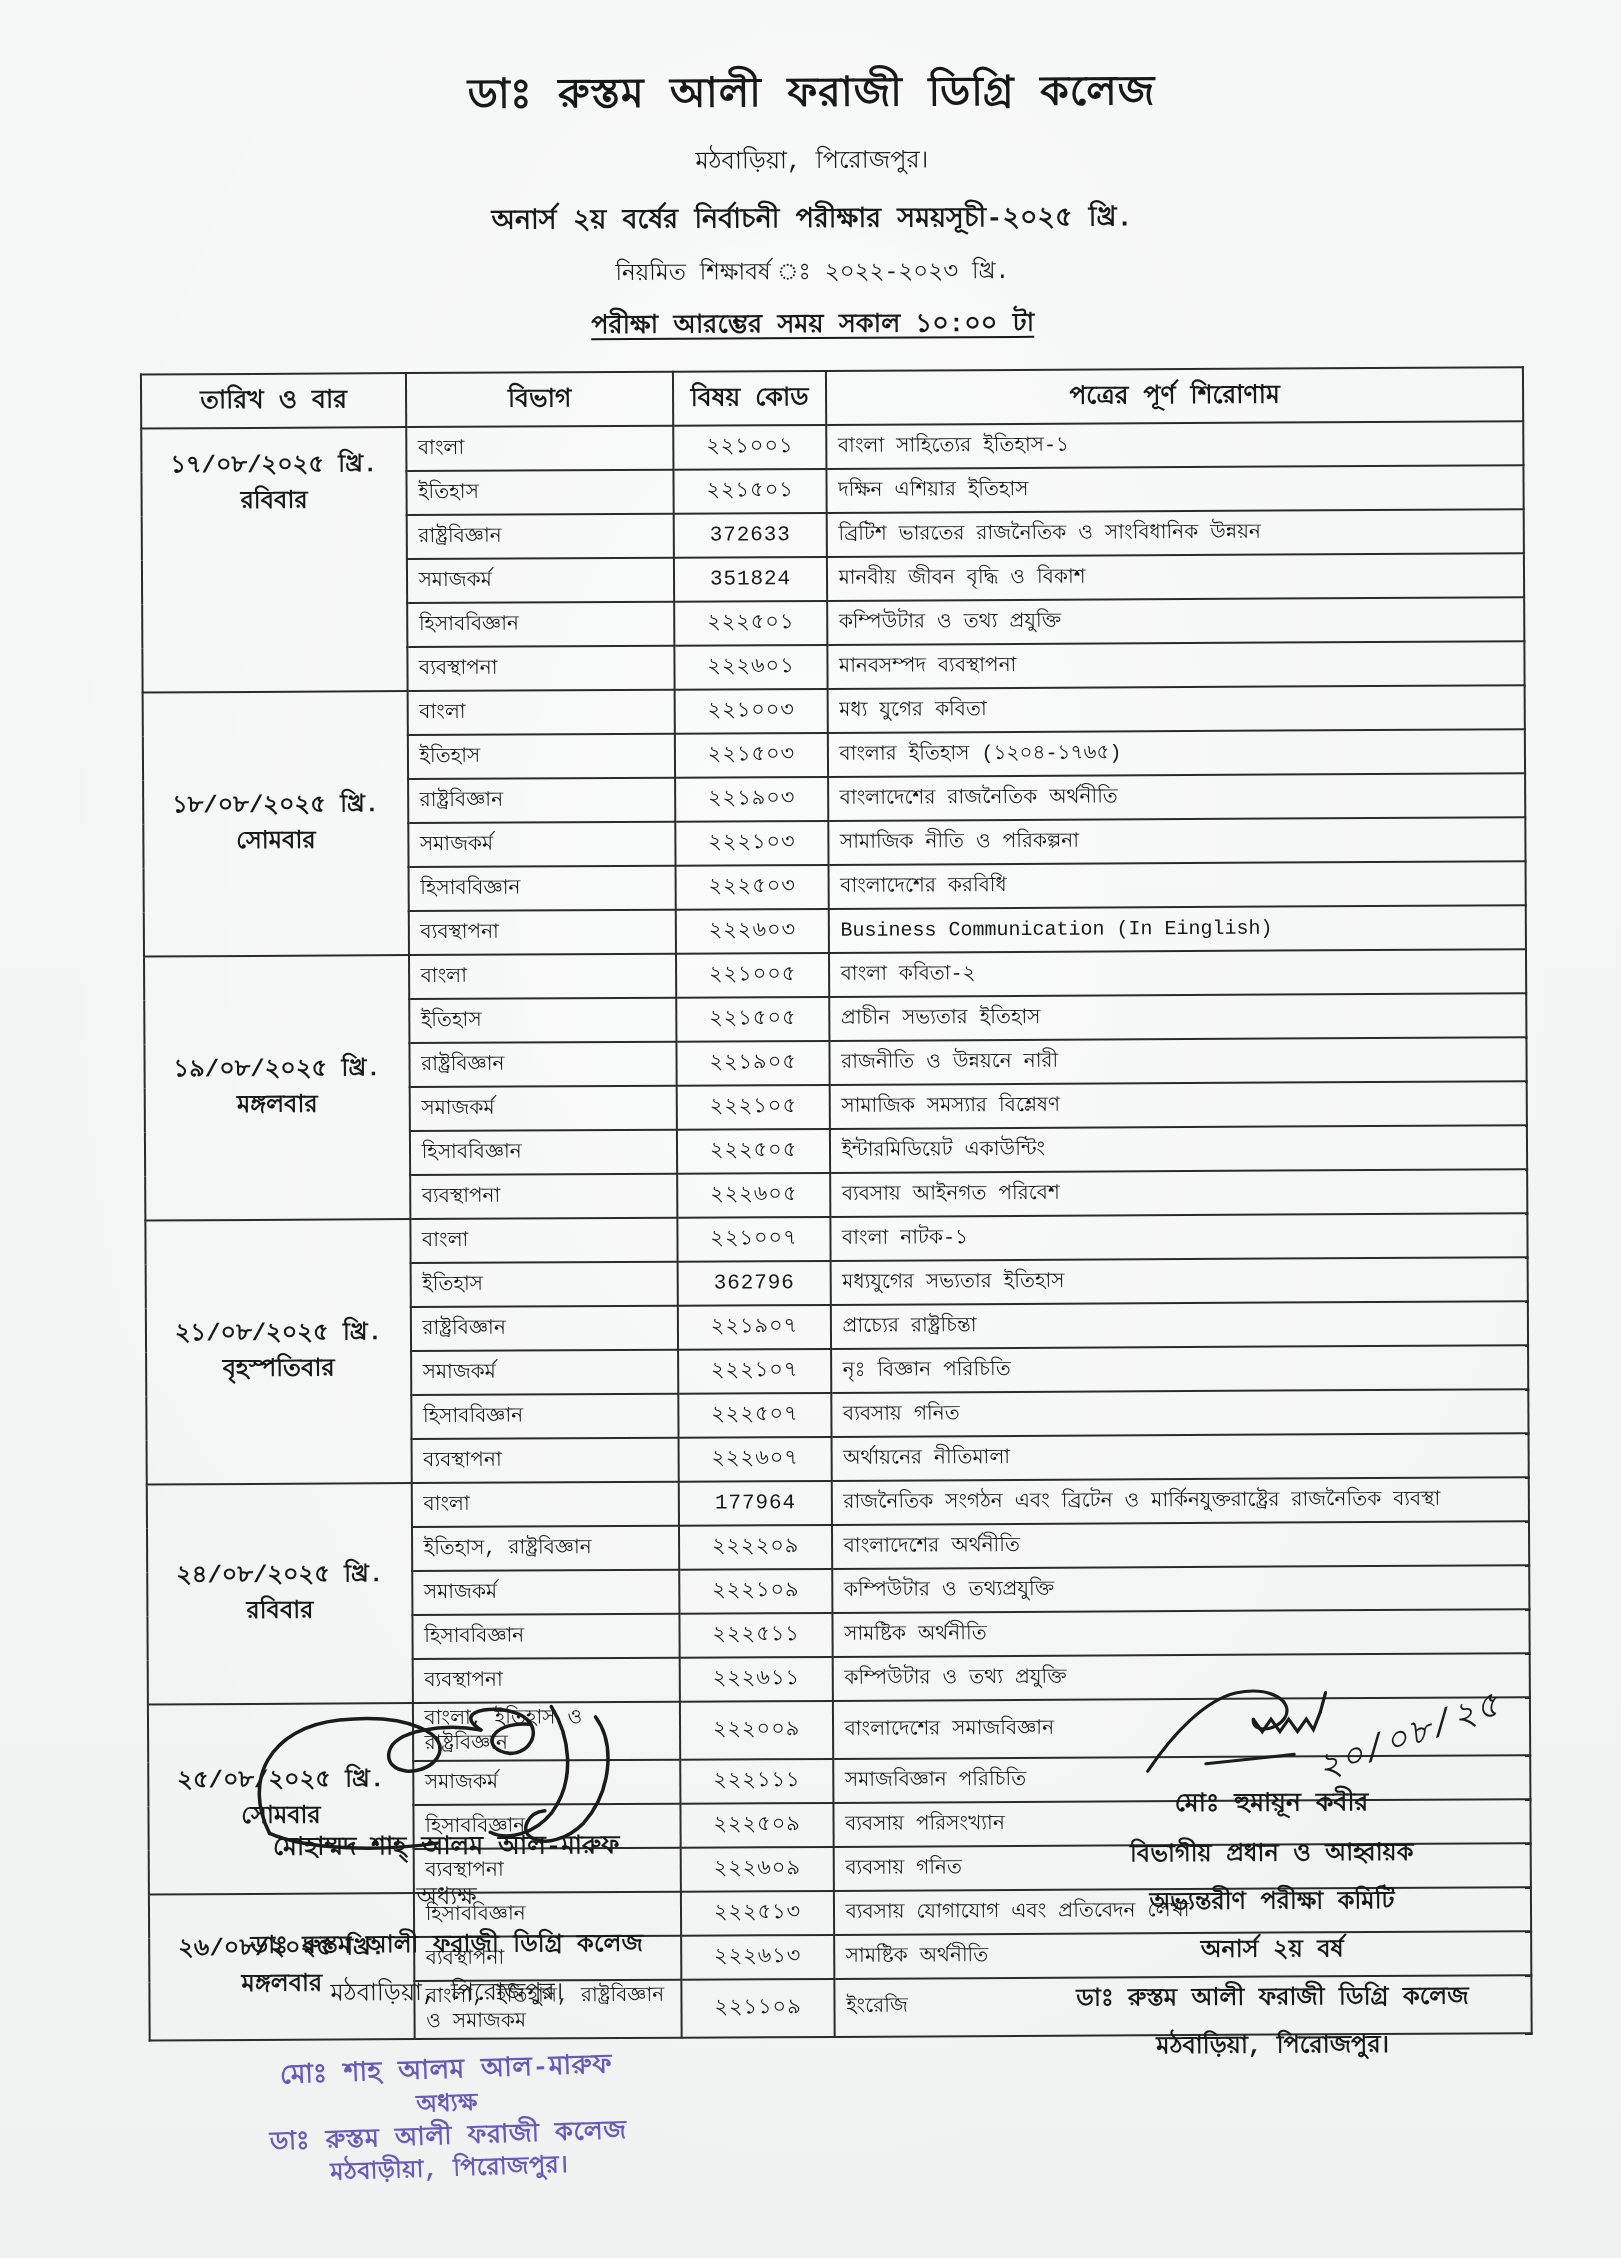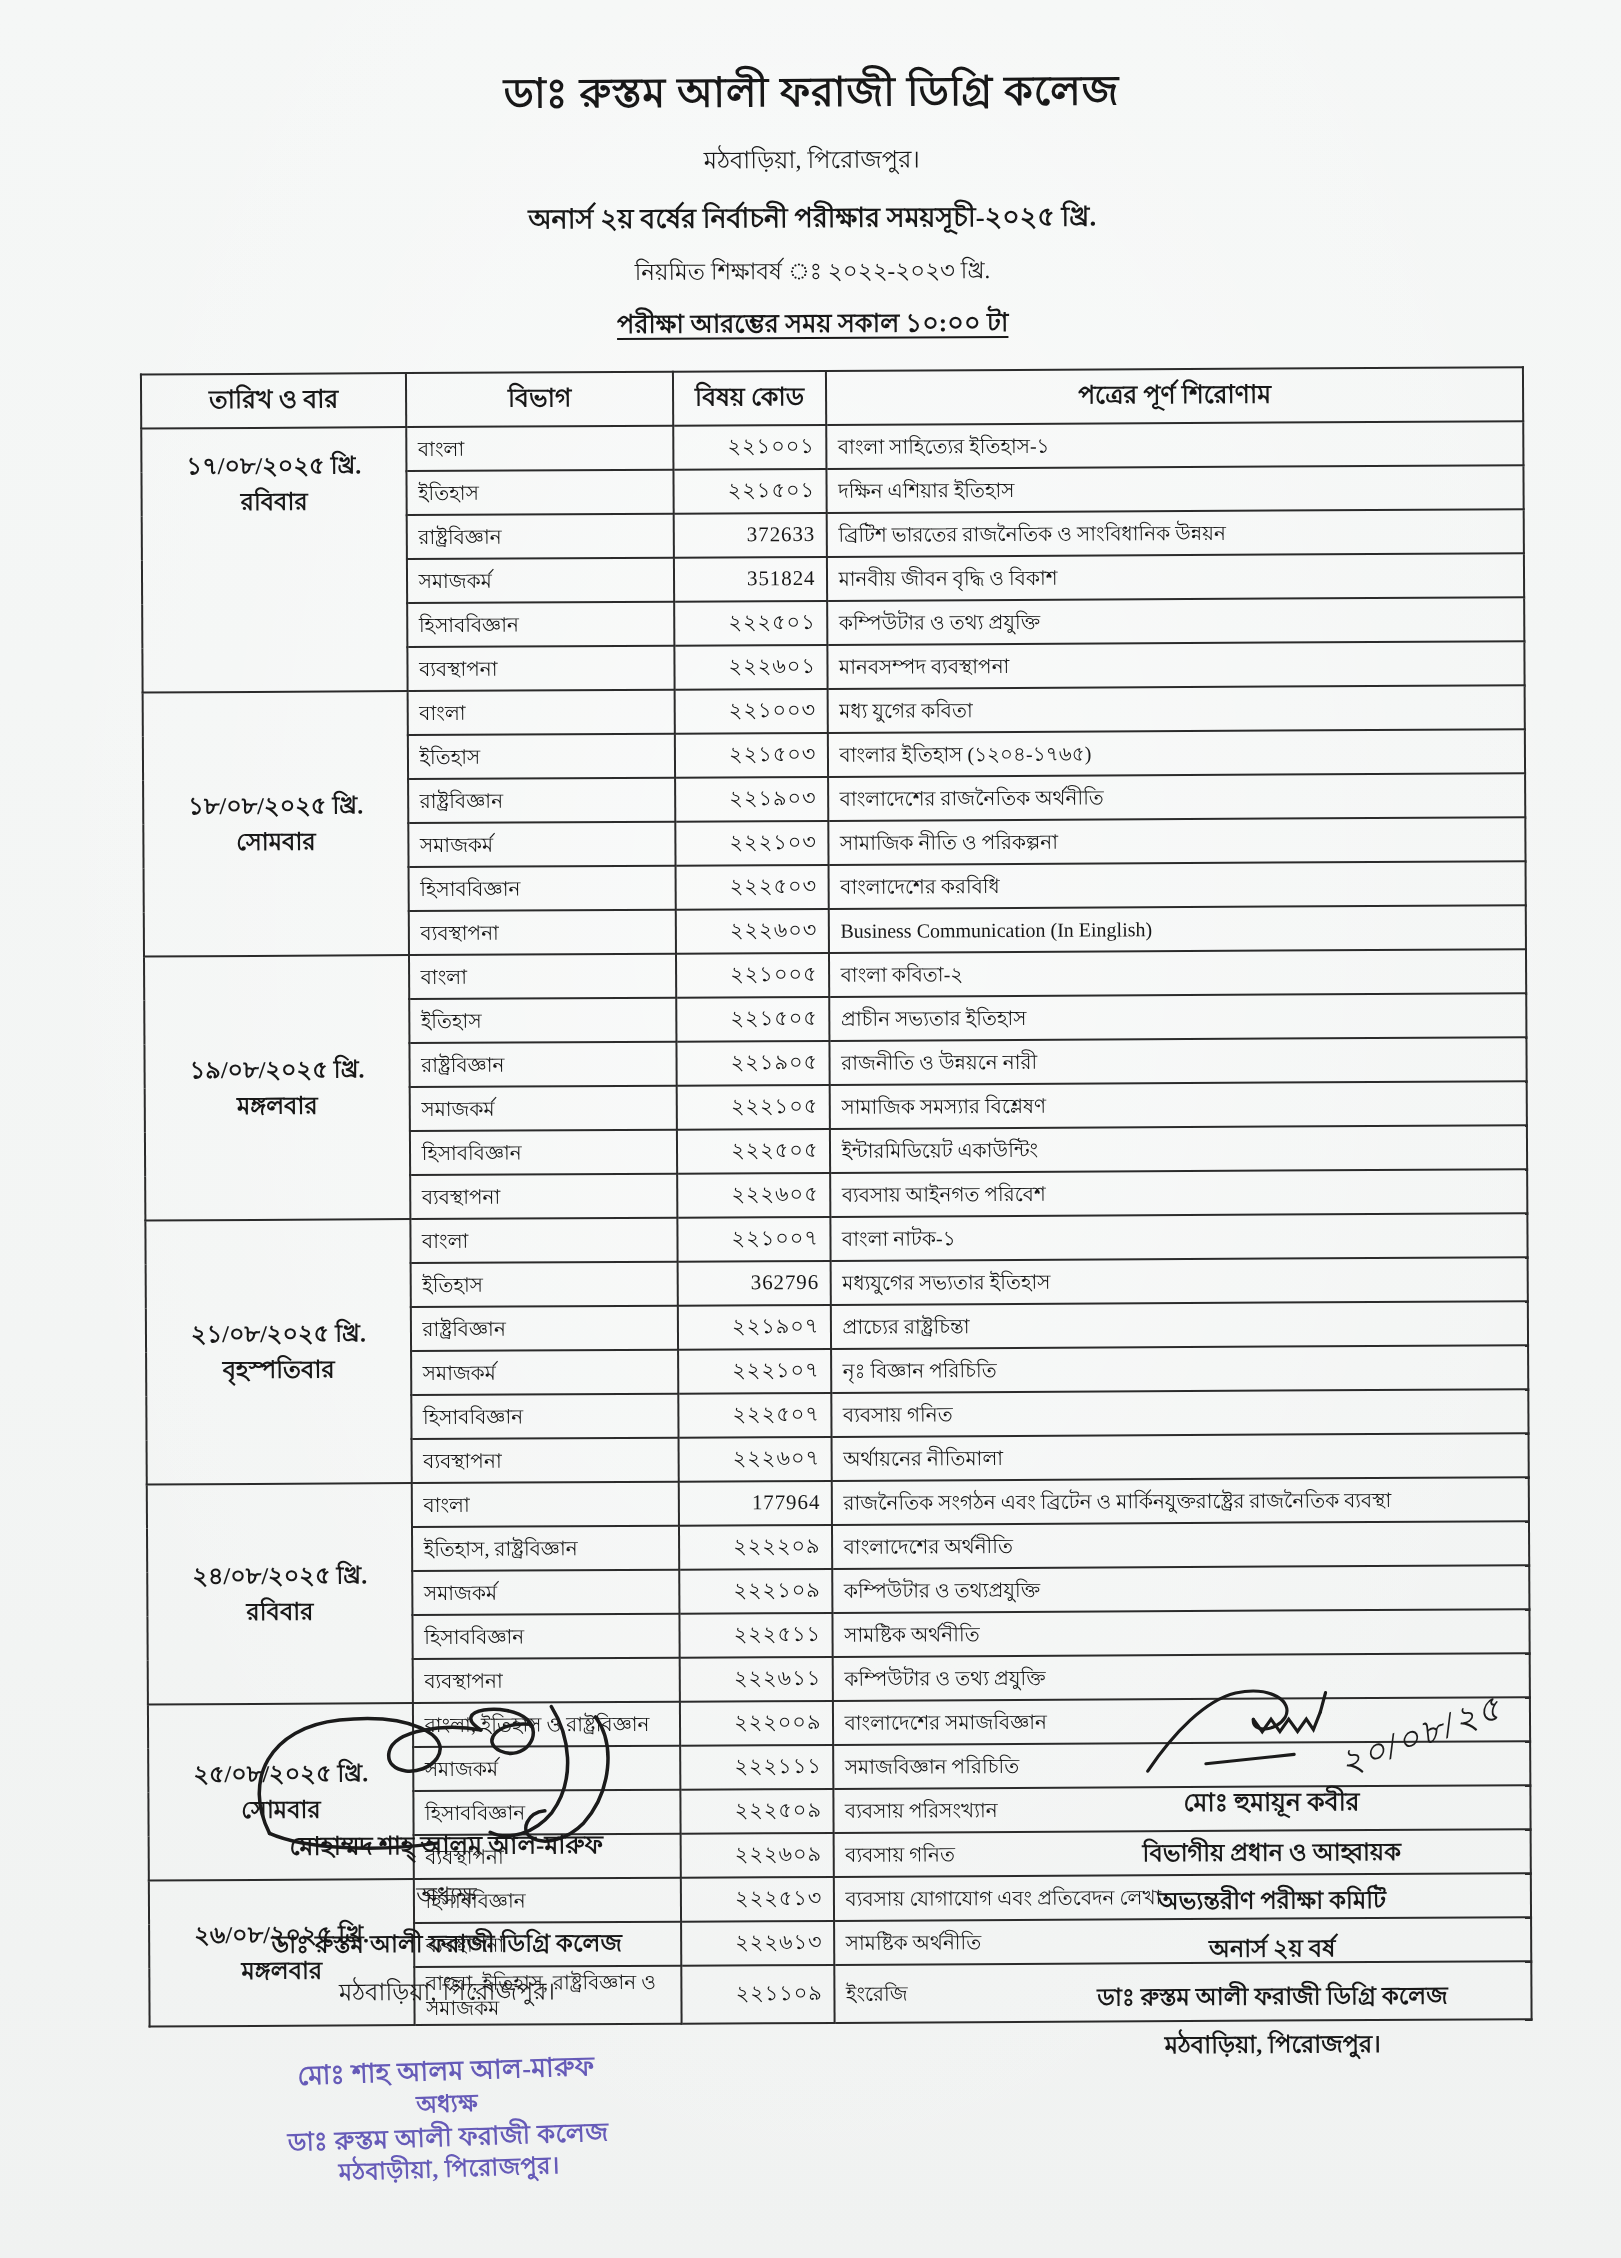--- a/index.html
+++ b/index.html
@@ -3,21 +3,21 @@
 <meta charset="utf-8">
 <style>
   html,body{margin:0;padding:0;background:#e7e9e8;}
   .page{
     position:relative;
     width:1622px;height:2258px;
     margin:0 auto;
     background:
       radial-gradient(ellipse at 50% 40%, rgba(255,255,255,.5), rgba(0,0,0,0) 70%),
       linear-gradient(180deg,#f5f7f6 0%,#f3f5f4 60%,#f0f2f1 100%);
-    font-family:Liberation Serif, serif;
+    font-family:Liberation Mono, monospace;
     color:#181818;
     overflow:hidden;
   }
   .tilt{transform:rotate(-0.3deg);transform-origin:50% 0;}
 
   
   .doc-header{text-align:center;padding-top:60px;}
   .college-name{font-size:41px;font-weight:700;letter-spacing:0.9px;margin:0;}
   .college-address{font-size:24px;margin-top:12.4px;}
   .schedule-title{font-size:27px;font-weight:600;margin-top:16px;}
@@ -34,21 +34,21 @@
   .schedule col.c-date{width:265px;}
   .schedule col.c-dept{width:267px;}
   .schedule col.c-code{width:153px;}
   .schedule col.c-title{width:697px;}
   .schedule th,.schedule td{border:2.2px solid #2b2b2b;}
   .schedule thead th{font-size:25px;font-weight:700;height:48px;padding:1.8px 5.3px;}
   .schedule td{font-size:20px;padding:3.5px 10.6px;height:35px;line-height:1.22;vertical-align:middle;}
   td.date-cell{text-align:center;font-size:24px;font-weight:600;line-height:1.5;}
   tbody tr:first-child td.date-cell{vertical-align:top;padding-top:19.4px;}
   td.dept-cell{text-align:left;}
-  td.code-cell{text-align:right;font-size:21px;letter-spacing:0.9px;}
+  td.code-cell{text-align:center;font-size:21px;letter-spacing:0.9px;}
   td.title-cell{text-align:left;}
 
   
   .sig-block{position:absolute;text-align:center;}
   .sig-left{left:163px;top:1698px;width:547px;}
   .sig-right{left:962px;top:1681px;width:600px;}
   .sig-svg{display:block;margin:0 auto;}
   .sig-left .sig-svg{margin-bottom:-46px;}
   .sig-right .sig-svg{margin-bottom:-5.3px;}
   .sig-name{font-size:25px;font-weight:600;margin-top:3.5px;}

